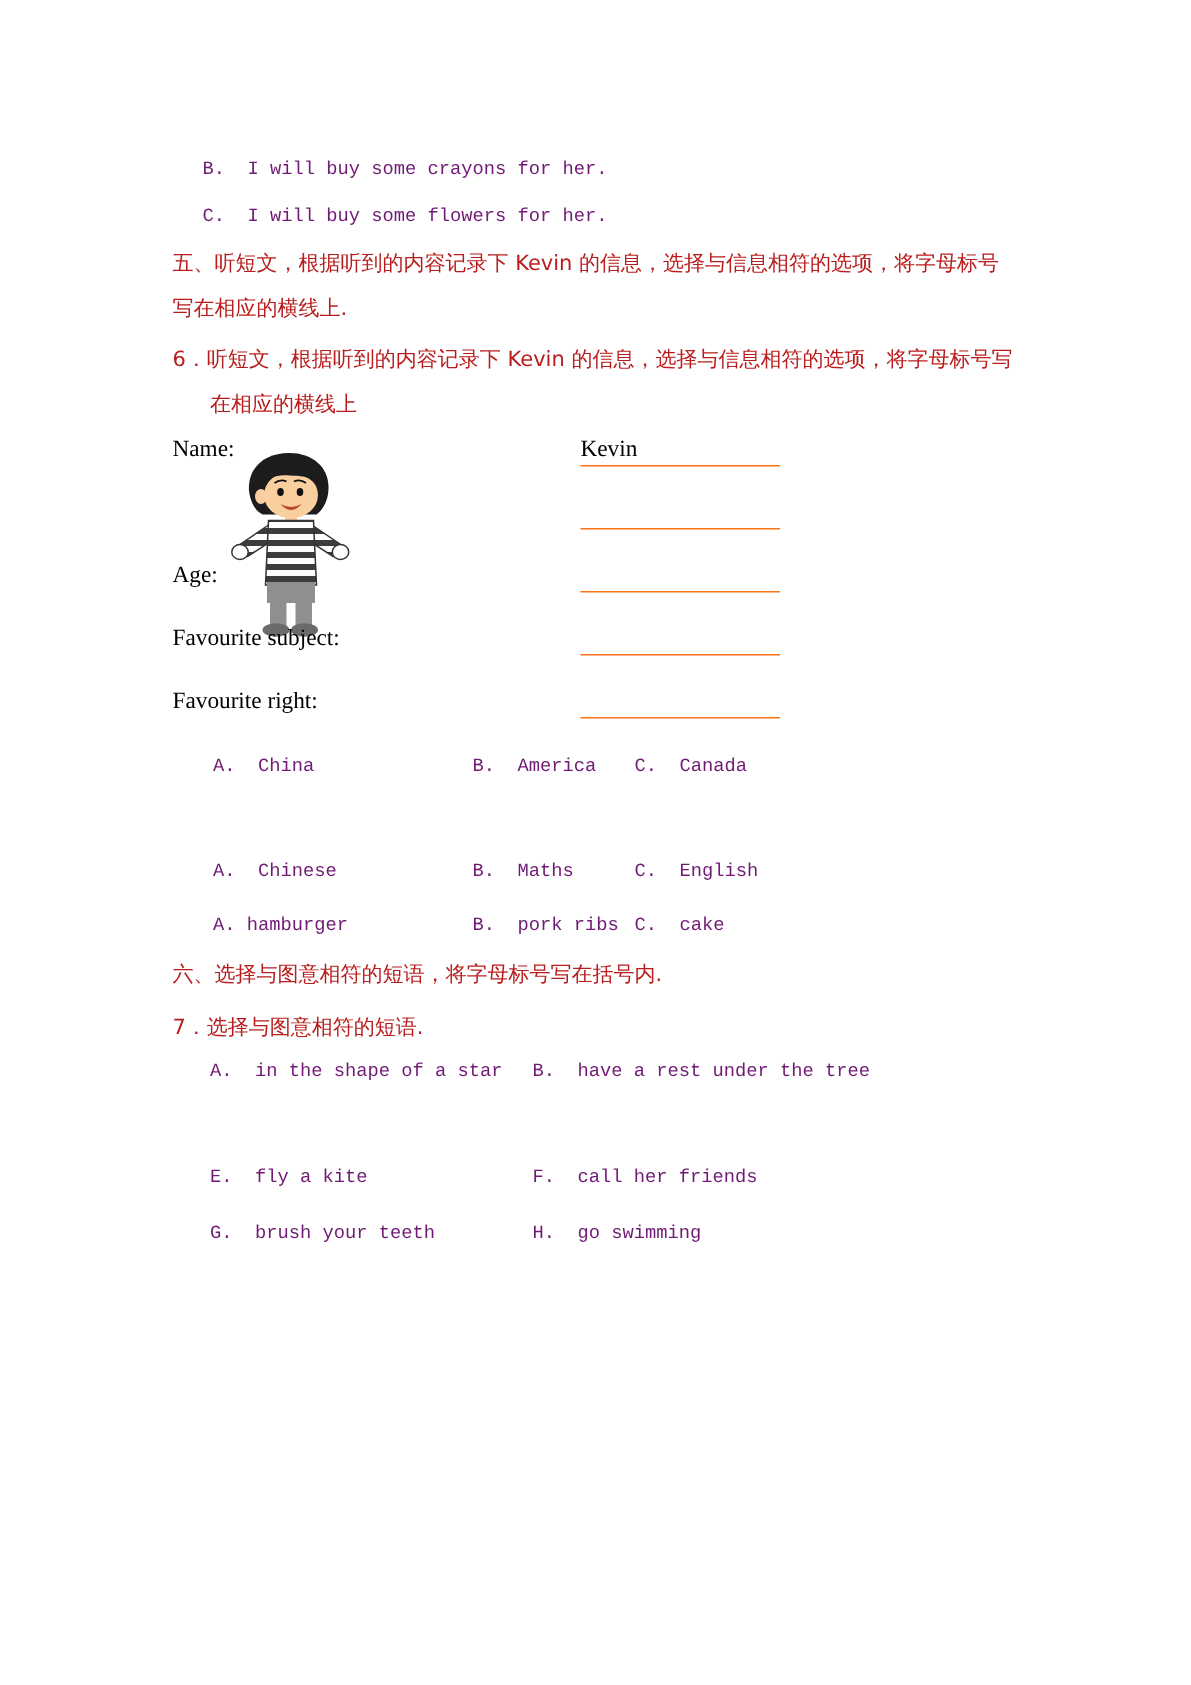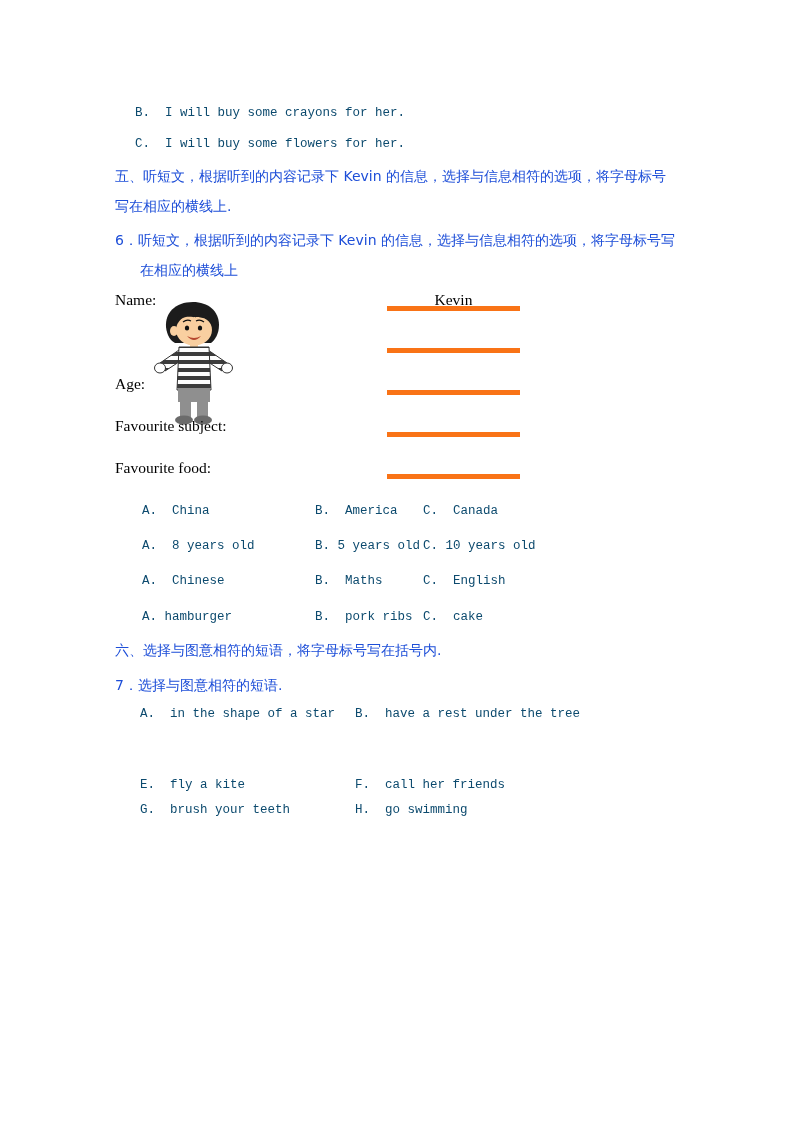--- a/index.html
+++ b/index.html
@@ -8,42 +8,41 @@
     background: #ffffff;
     position: relative;
     overflow: hidden;
     color: #000;
   }
   .abs { position: absolute; white-space: pre; }
   .mono {
     font-family: "Liberation Mono", "DejaVu Sans Mono", monospace;
     font-size: 12.5px;
     line-height: 16px;
-    color: #0c4a6e;
+    color: #701a75;
   }
   .cn {
     font-family: "DejaVu Sans", "Liberation Sans", sans-serif;
     font-size: 14px;
     line-height: 18px;
-    color: #1d4ed8;
+    color: #b91c1c;
   }
   .form-block { position: absolute; }
   .frow { position: absolute; left: 0; width: 100%; height: 24px; }
   .flabel {
     position: absolute; left: 0; top: 0;
     width: 265px; text-align: left;
     font-family: "Liberation Serif", "DejaVu Serif", serif;
     font-size: 15.5px; line-height: 22px;
     white-space: pre;
   }
   .fline {
     position: absolute; left: 272px; top: 0;
     width: 133px; height: 22px;
-    border-bottom: 5px solid #f97316;
-    text-align: center;
+    border-bottom: 1px solid #f97316;
   }
   .fvalue {
     font-family: "Liberation Serif", "DejaVu Serif", serif;
     font-size: 15.5px; line-height: 22px;
     white-space: pre;
   }
   .crow { position: absolute; left: 0; width: 100%; height: 20px; }
   .ccell { position: absolute; top: 0; white-space: pre; }
   .c1 { left: 2px; }
   .c2 { left: 175px; }
@@ -117,35 +116,30 @@
     </div>
     <div class="frow" style="top:90px;">
       <span class="flabel">Age:</span>
         <span class="fline"><span class="fvalue"></span></span>
     </div>
     <div class="frow" style="top:132px;">
       <span class="flabel">Favourite subject:</span>
         <span class="fline"><span class="fvalue"></span></span>
     </div>
     <div class="frow" style="top:174px;">
-      <span class="flabel">Favourite food:</span>
+      <span class="flabel">Favourite right:</span>
         <span class="fline"><span class="fvalue"></span></span>
     </div>
   </div>
 
   <div class="form-block mono" style="left:140px; top:503px; width:460px; height:130px;">
     <div class="crow" style="top:0;">
       <span class="ccell c1">A.  China</span>
       <span class="ccell c2">B.  America</span>
       <span class="ccell c3">C.  Canada</span>
-    </div>
-    <div class="crow" style="top:35px;">
-      <span class="ccell c1">A.  8 years old</span>
-      <span class="ccell c2">B. 5 years old</span>
-      <span class="ccell c3">C. 10 years old</span>
     </div>
     <div class="crow" style="top:70px;">
       <span class="ccell c1">A.  Chinese</span>
       <span class="ccell c2">B.  Maths</span>
       <span class="ccell c3">C.  English</span>
     </div>
     <div class="crow" style="top:106px;">
       <span class="ccell c1">A. hamburger</span>
       <span class="ccell c2">B.  pork ribs</span>
       <span class="ccell c3">C.  cake</span>
@@ -157,19 +151,19 @@
 
   <div class="form-block mono" style="left:140px; top:706px; width:520px; height:130px;">
     <div class="crow" style="top:0;">
       <span class="ccell p1">A.  in the shape of a star</span>
       <span class="ccell p2">B.  have a rest under the tree</span>
     </div>
     <div class="crow" style="top:71px;">
       <span class="ccell p1">E.  fly a kite</span>
       <span class="ccell p2">F.  call her friends</span>
     </div>
-    <div class="crow" style="top:96px;">
+    <div class="crow" style="top:108px;">
       <span class="ccell p1">G.  brush your teeth</span>
       <span class="ccell p2">H.  go swimming</span>
     </div>
   </div>
 
 </div>
 
 </body></html>

